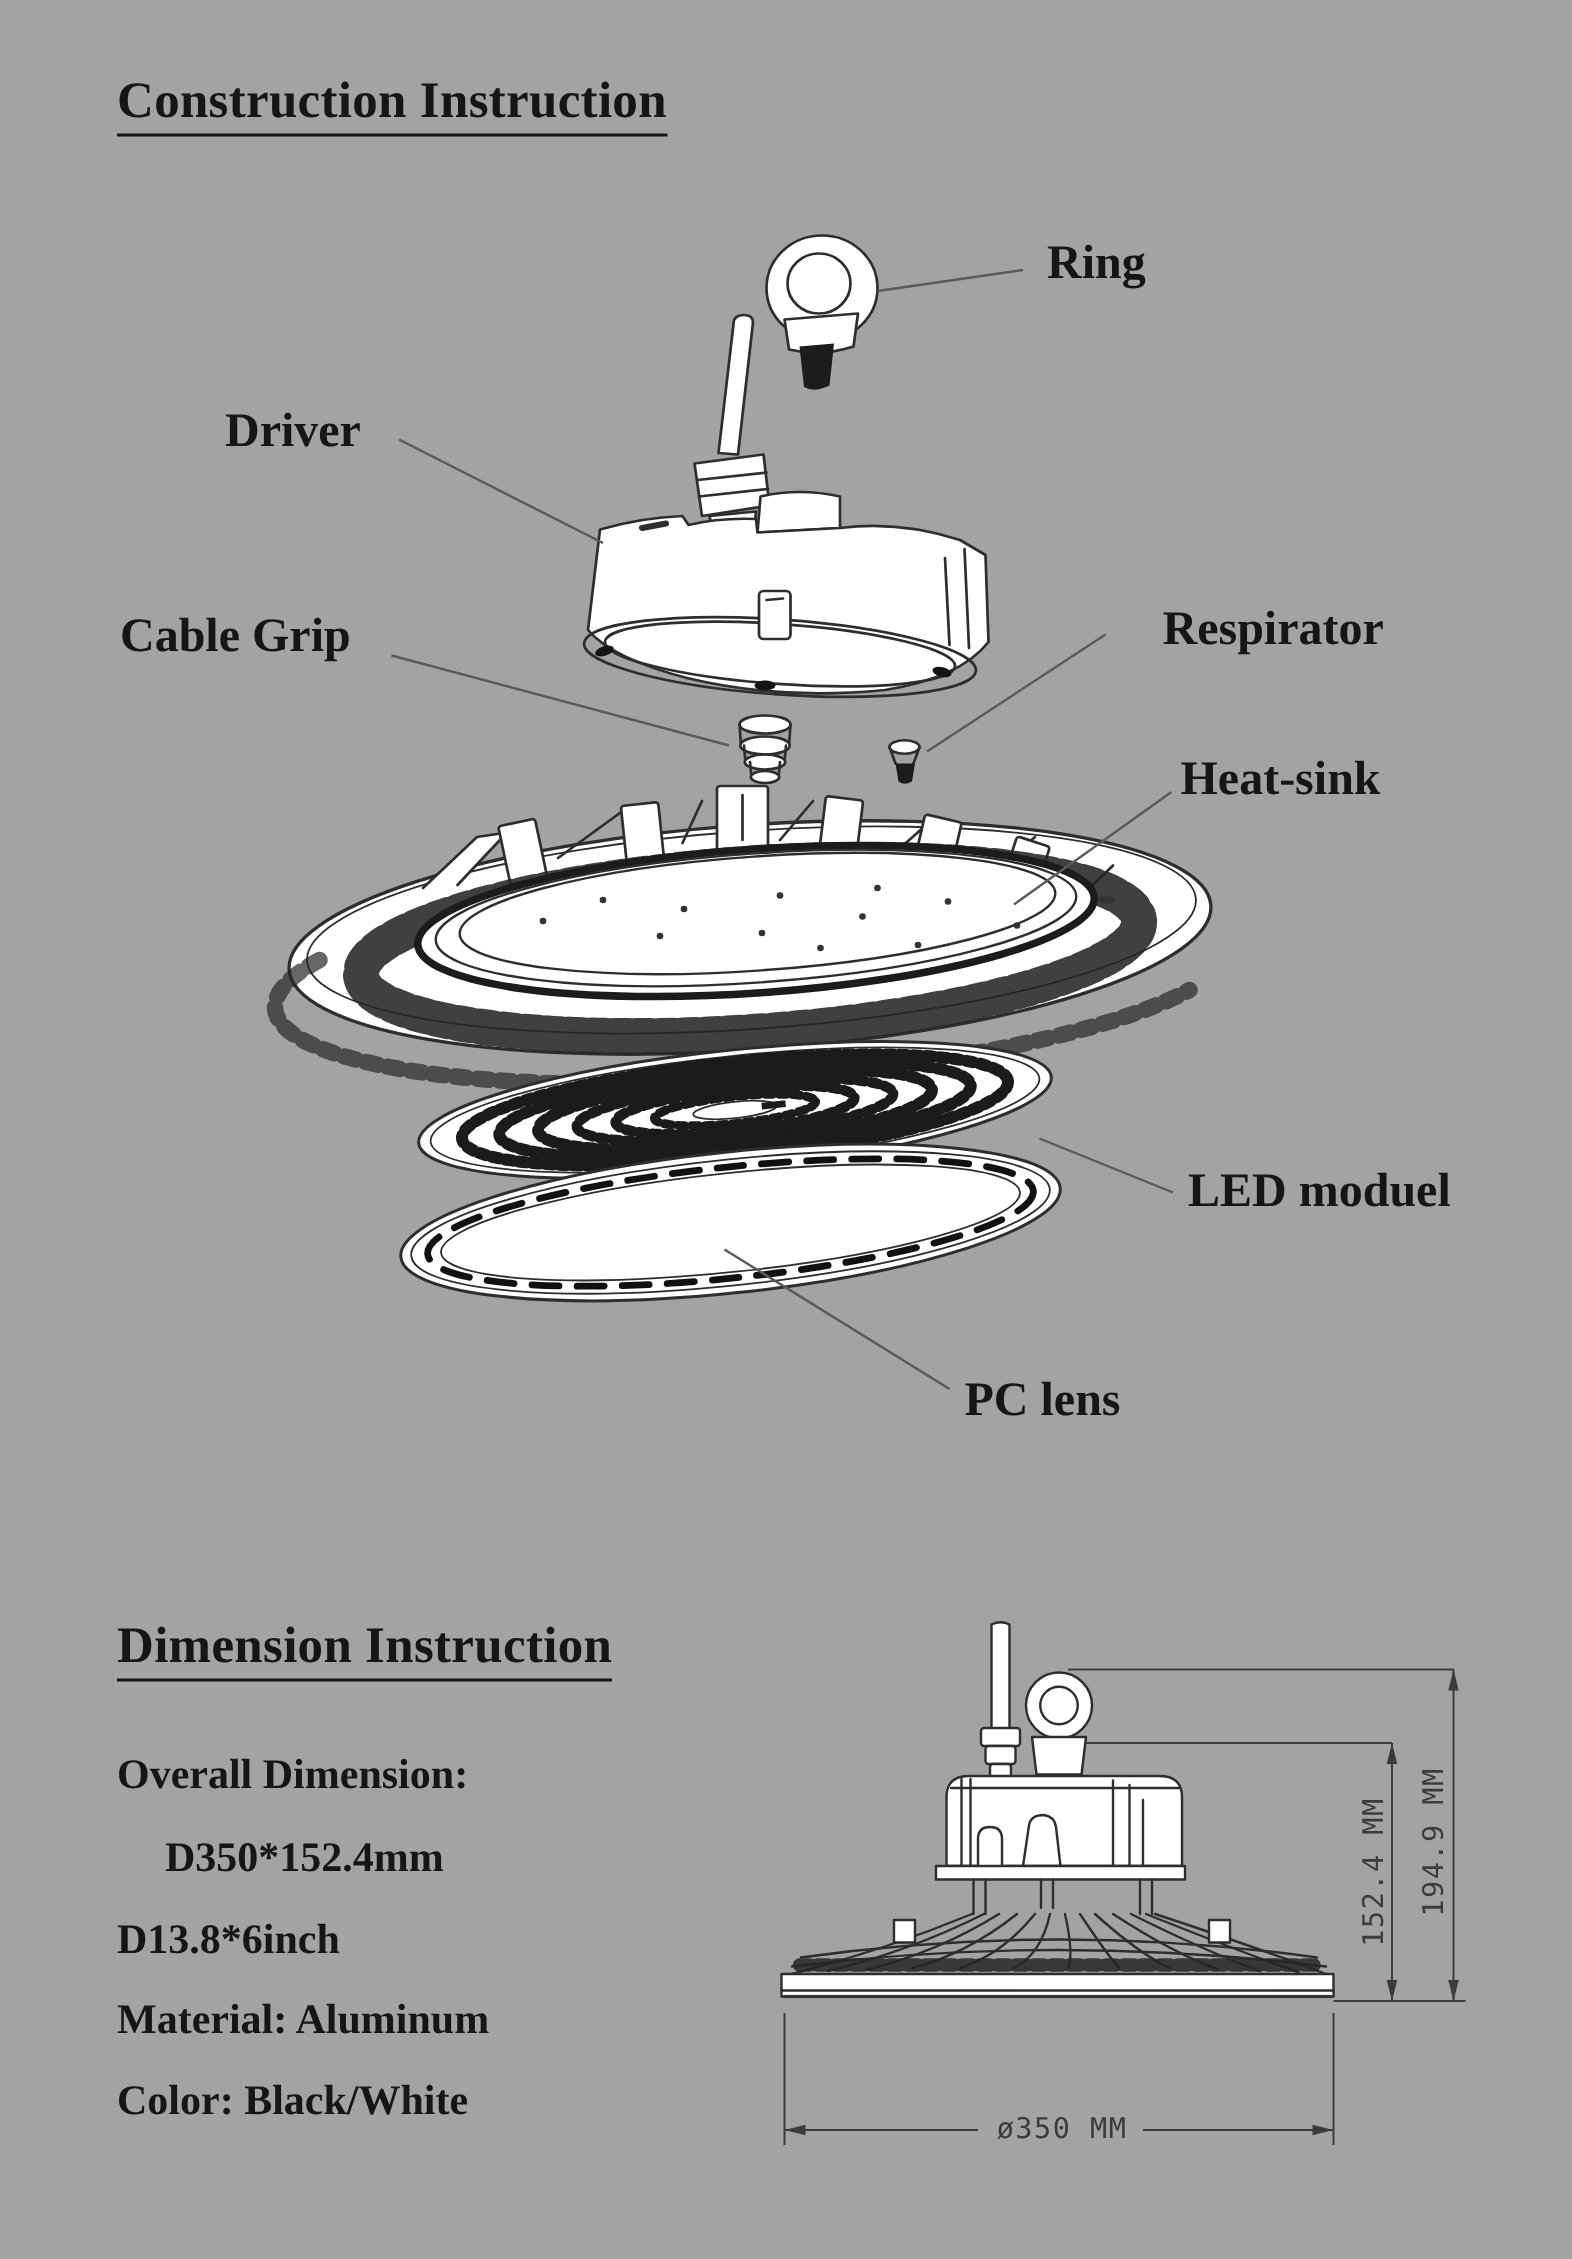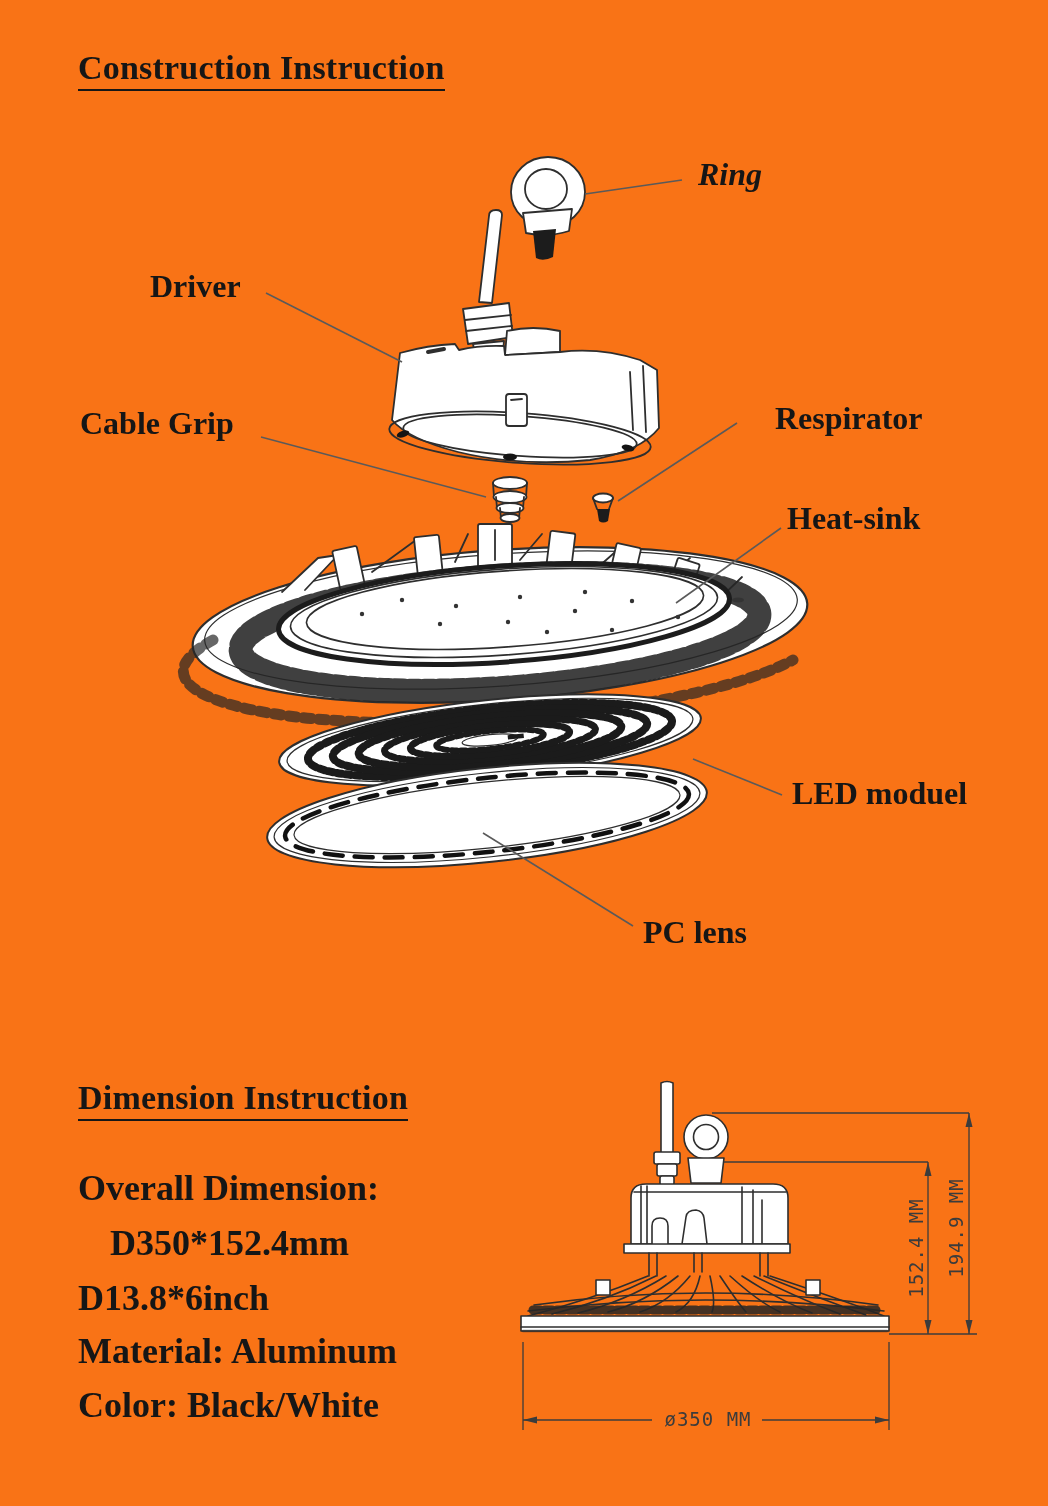--- a/index.html
+++ b/index.html
@@ -1,28 +1,28 @@
 <!DOCTYPE html>
 <html><head>
 <meta charset="utf-8">
 <style>
   html,body{margin:0;padding:0;background:#fff;}
   .page{
     position:relative;width:1048px;height:1506px;margin:0 auto;
-    background:#f97316;overflow:hidden;
+    background:#a3a3a3;overflow:hidden;
     font-family:"Liberation Serif", serif;color:#161616;
   }
   svg.art{position:absolute;left:0;top:0;width:1048px;height:1506px;}
   .abs{position:absolute;white-space:nowrap;}
   .h1{
     font-size:34px;font-weight:bold;letter-spacing:.2px;
     border-bottom:2.5px solid #161616;padding-bottom:3px;line-height:1.05;
   }
   .part-label{font-size:32px;font-weight:bold;line-height:1;}
-  .spec{font-size:36px;font-weight:bold;line-height:1;}
+  .spec{font-size:28px;font-weight:bold;line-height:1;}
   .dim-text{
     font-family:"DejaVu Sans Mono", monospace;font-size:19px;color:#3c3c3c;
     letter-spacing:1px;text-align:center;line-height:1;
   }
   .rot{transform:rotate(-90deg);transform-origin:center center;}
 </style>
 </head>
 <body>
 
 <div class="page">
@@ -226,21 +226,21 @@
         <path d="M969,1113 L965.5,1127 L972.5,1127 Z"></path>
         <path d="M969,1334 L965.5,1320 L972.5,1320 Z"></path>
         <path d="M523,1420 L537,1416.5 L537,1423.5 Z"></path>
         <path d="M889,1420 L875,1416.5 L875,1423.5 Z"></path>
       </g>
     </g>
   </svg>
 
   <div class="abs h1" style="left:78px;top:50px;">Construction Instruction</div>
 
-  <div class="abs part-label" style="left:698px;top:158px;font-style:italic;">Ring</div>
+  <div class="abs part-label" style="left:698px;top:158px;">Ring</div>
   <div class="abs part-label" style="left:150px;top:270px;">Driver</div>
   <div class="abs part-label" style="left:80px;top:407px;">Cable Grip</div>
   <div class="abs part-label" style="left:775px;top:402px;">Respirator</div>
   <div class="abs part-label" style="left:787px;top:502px;font-family:Liberation Serif, serif;">Heat-sink</div>
   <div class="abs part-label" style="left:792px;top:777px;">LED moduel</div>
   <div class="abs part-label" style="left:643px;top:916px;">PC lens</div>
 
   <div class="abs h1" style="left:78px;top:1080px;">Dimension Instruction</div>
 
   <div class="abs spec" style="left:78px;top:1170px;">Overall Dimension:</div>

